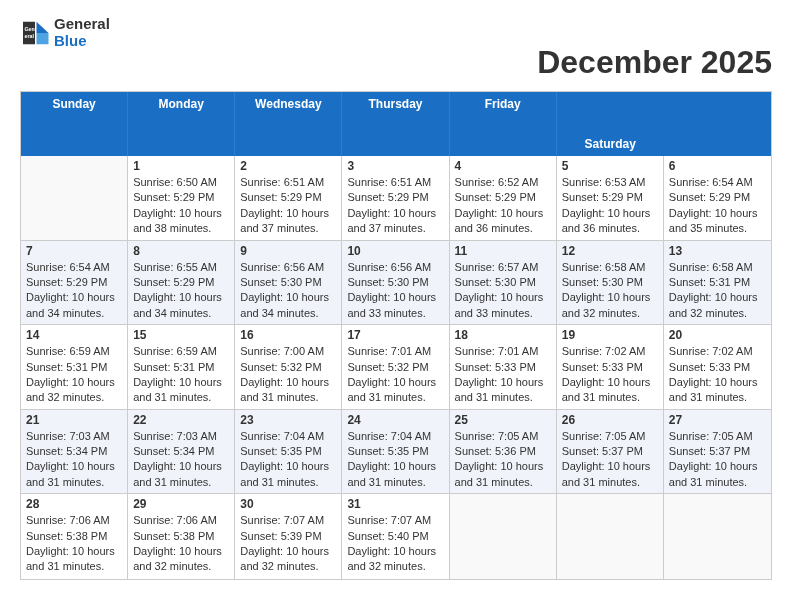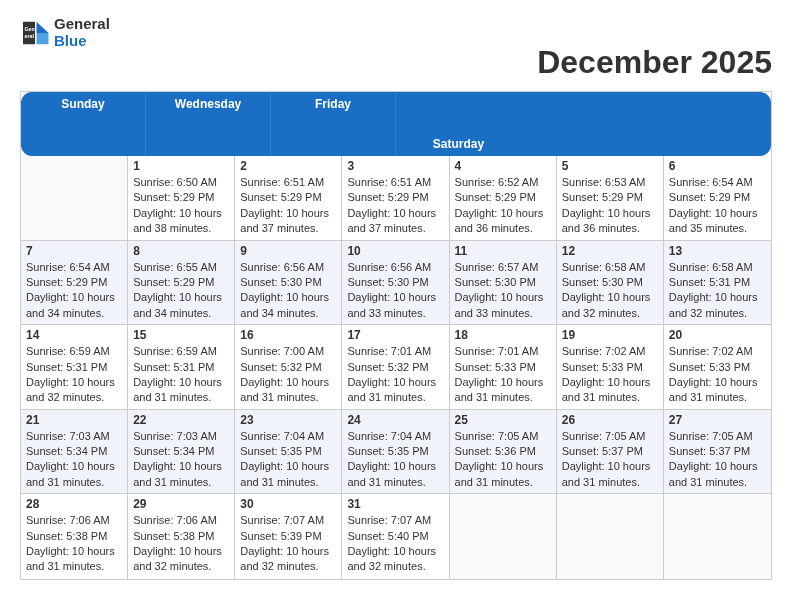--- a/index.html
+++ b/index.html
@@ -46,23 +46,22 @@
       color: #555;
     }
     .calendar {
       flex: 1;
       display: flex;
       flex-direction: column;
       border: 1px solid #ccc;
     }
     .cal-header {
       display: grid;
-      grid-template-columns: repeat(6, 1fr);
+      grid-template-columns: repeat(7, 1fr);
       background: #1a6fc4;
-      border-radius: 11px;
     }
     .cal-header-cell {
       color: #fff;
       font-size: 12px;
       font-weight: bold;
       padding: 5px 6px;
       text-align: center;
       border-right: 1px solid #2a7fd4;
     }
     .cal-header-cell:last-child {
@@ -130,21 +129,23 @@
       </div>
     </div>
     <div class="title-area">
       <div class="main-title">December 2025</div>
     </div>
   </div>
 
   <div class="calendar">
     <div class="cal-header">
     <div class="cal-header-cell">Sunday</div>
+        <div class="cal-header-cell">Monday</div>
         <div class="cal-header-cell">Wednesday</div>
+        <div class="cal-header-cell">Thursday</div>
         <div class="cal-header-cell">Friday</div>
         <div class="cal-header-cell">Saturday</div>
       </div>
     <div class="cal-body">
     <div class="cal-row">
           <div class="cal-cell empty"></div>
           <div class="cal-cell">
             <span class="day-num">1</span>
             <div class="day-info">Sunrise: 6:50 AM<br>Sunset: 5:29 PM<br>Daylight: 10 hours and 38 minutes.</div>
           </div>

